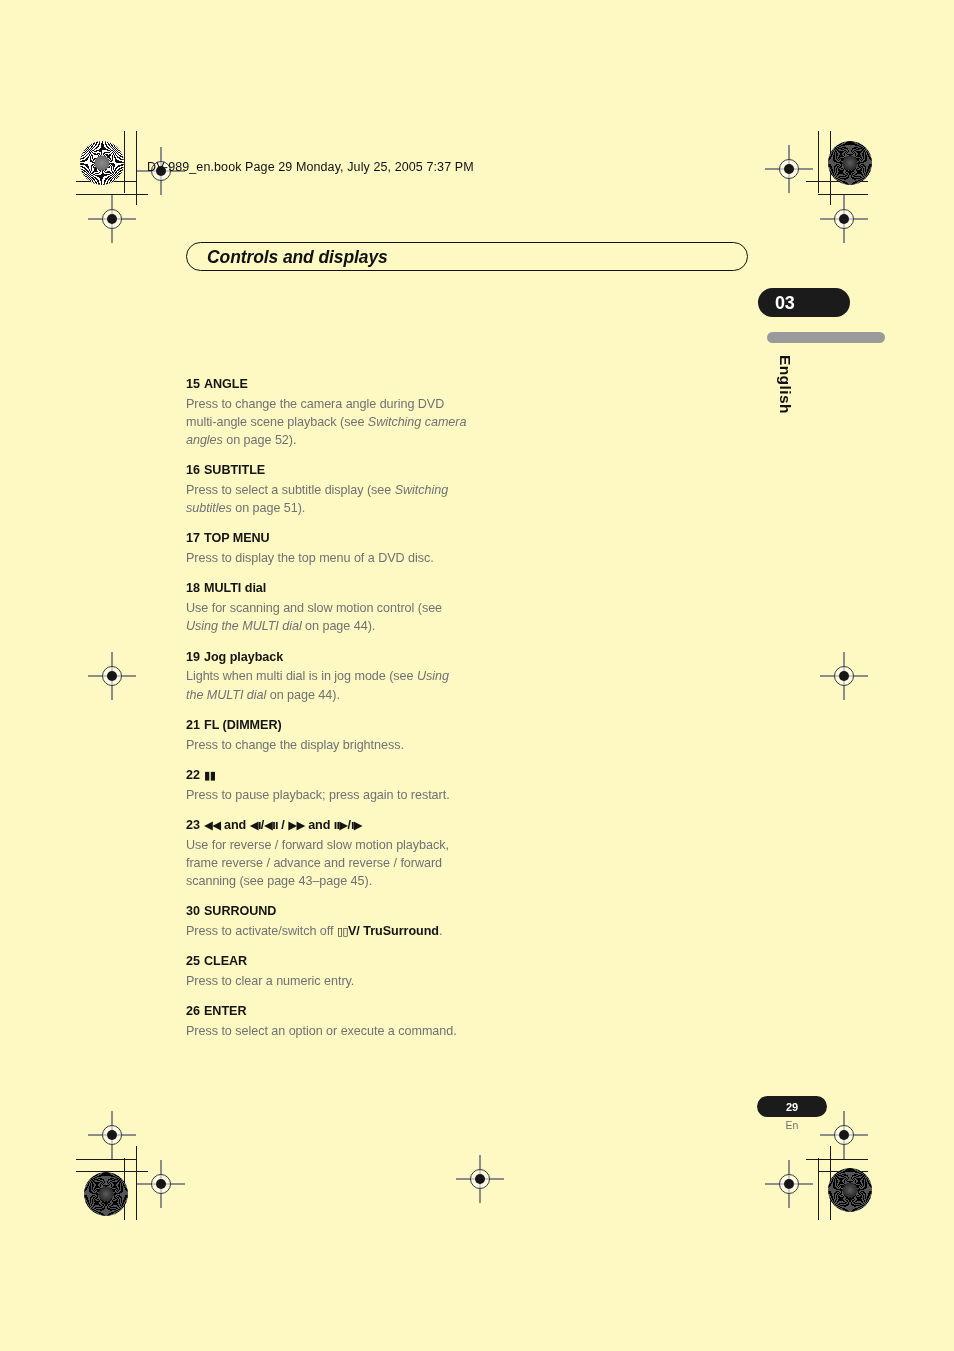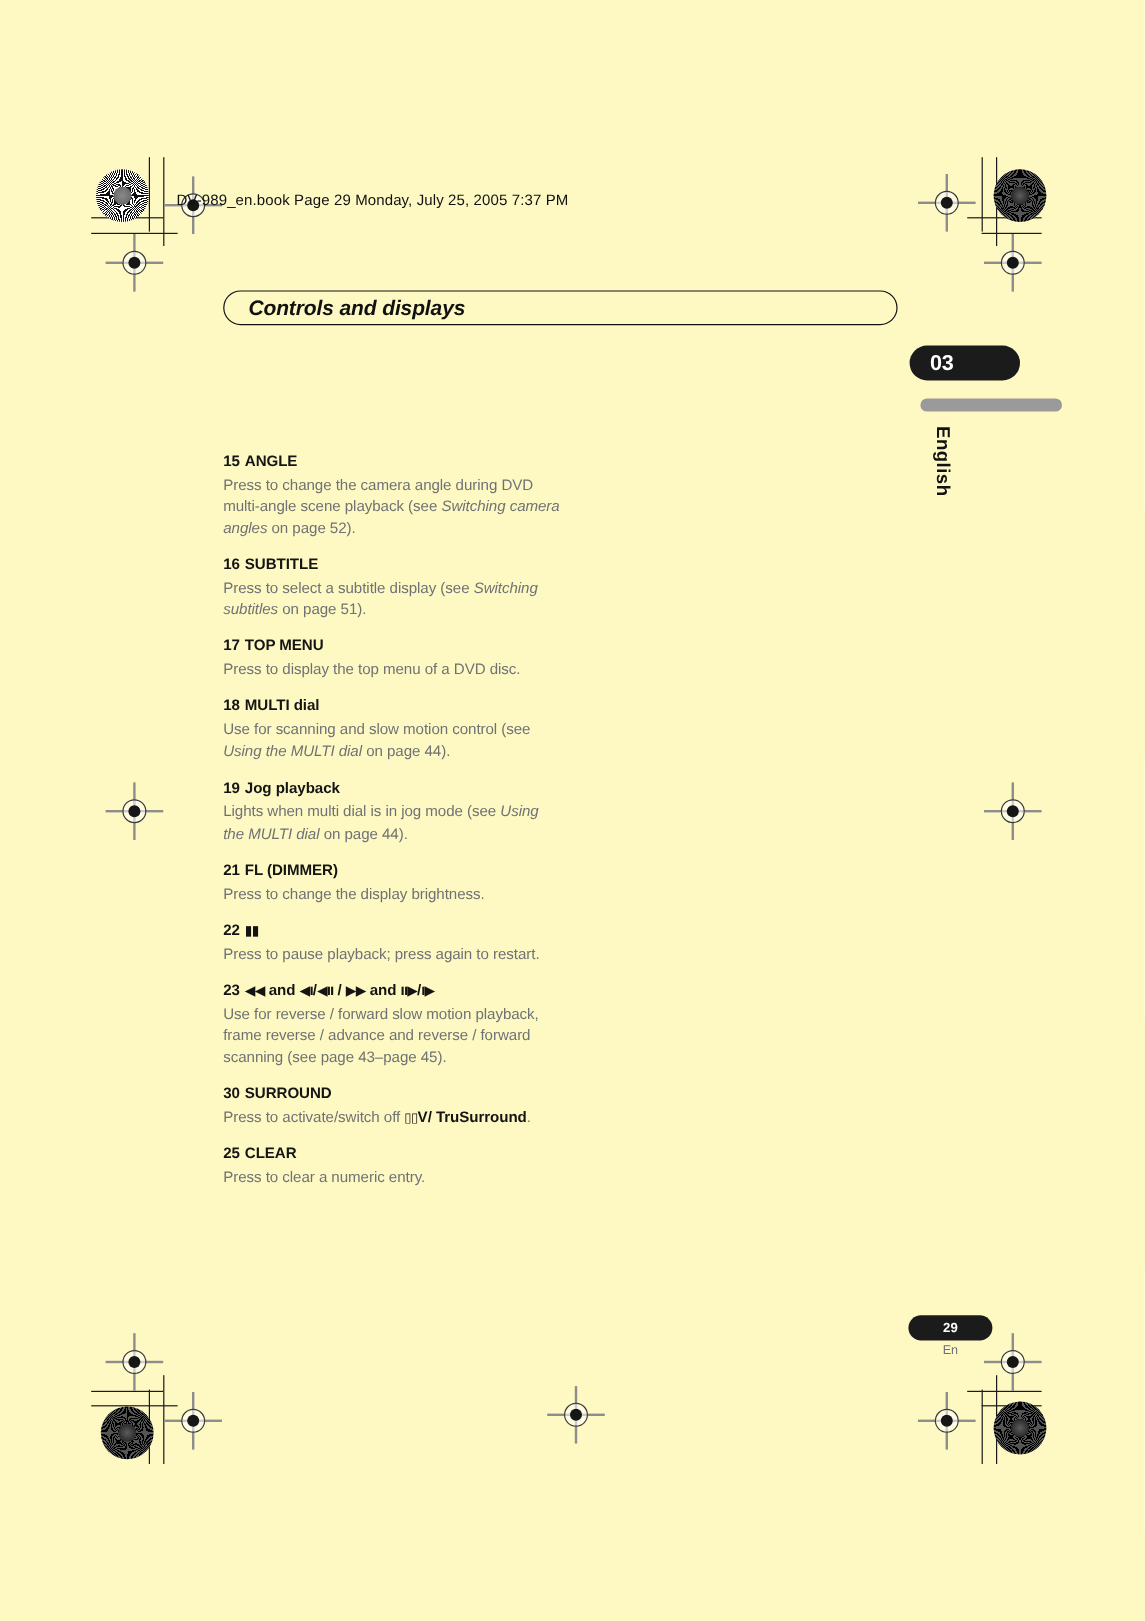--- a/index.html
+++ b/index.html
@@ -392,20 +392,24 @@
         <div class="entry-body">Use for reverse / forward slow motion playback, frame reverse / advance and reverse / forward scanning (see page 43–page 45).</div>
       </div>
       <div class="entry">
         <div class="entry-head"><span class="num">30</span><span>SURROUND</span></div>
         <div class="entry-body">Press to activate/switch off <span class="dolby">▯▯</span><b>V/ TruSurround</b>.</div>
       </div>
       <div class="entry">
         <div class="entry-head"><span class="num">25</span><span>CLEAR</span></div>
         <div class="entry-body">Press to clear a numeric entry.</div>
       </div>
+      <div class="entry">
+        <div class="entry-head"><span class="num">26</span><span>ENTER</span></div>
+        <div class="entry-body">Press to select an option or execute a command.</div>
+      </div>
     </div>
 
   <div class="page-pill">
     <div class="pnum">29</div>
   </div>
   <div class="page-lang">En</div>
 
 </div>
 
 </body></html>

